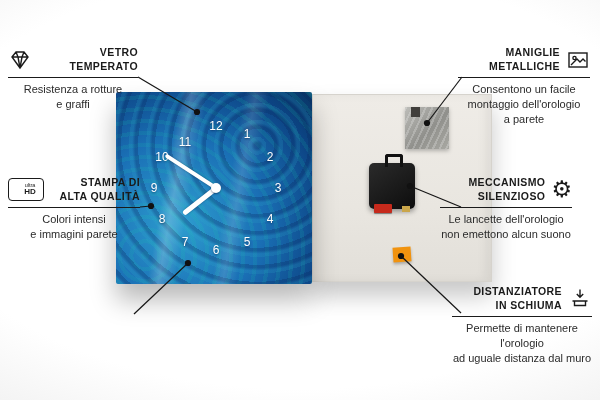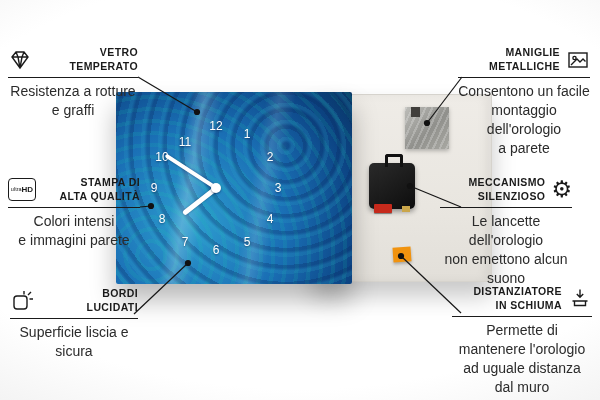--- a/index.html
+++ b/index.html
@@ -4,21 +4,21 @@
 <style>
   html,body{margin:0;padding:0;}
   .canvas{
     position:relative;width:600px;height:400px;overflow:hidden;
     font-family:"Liberation Sans","DejaVu Sans",sans-serif;color:#1a1a1a;
     background:radial-gradient(ellipse 115% 95% at 50% 45%, #ffffff 55%, #f2f2f2 75%, #dedede 92%, #cdcdcd 100%);
   }
   .lines{position:absolute;inset:0;width:600px;height:400px;pointer-events:none;z-index:5;}
   
   .face{
-    position:absolute;left:116px;top:92px;width:236px;height:192px;z-index:2;
+    position:absolute;left:116px;top:92px;width:196px;height:192px;z-index:2;
     border-radius:2px;
     box-shadow:0 16px 26px rgba(0,0,0,.28);
     background:
       linear-gradient(100deg, rgba(255,255,255,0) 28%, rgba(255,255,255,.20) 33%, rgba(255,255,255,0) 40%),
       linear-gradient(100deg, rgba(255,255,255,0) 56%, rgba(255,255,255,.13) 61%, rgba(255,255,255,0) 67%),
       repeating-radial-gradient(circle at 72% 28%, rgba(8,40,95,.28) 0 3px, rgba(45,170,200,.18) 6px 9px, rgba(0,0,0,0) 9px 17px),
       repeating-radial-gradient(circle at 15% 85%, rgba(20,210,170,.12) 0 4px, rgba(0,0,0,0) 4px 12px),
       radial-gradient(circle at 32% 68%, #2e9ed0 0%, #1a6fb5 45%, #0c4484 80%, #093564 100%);
   }
   .clock-num{
@@ -59,28 +59,28 @@
   }
   
   .callout{position:absolute;z-index:6;}
   .callout .row{display:flex;align-items:center;gap:6px;}
   .callout .title{
     flex:1;font-weight:bold;font-size:10.5px;letter-spacing:.4px;line-height:1.3;
     text-align:right;white-space:pre-line;
   }
   .callout .rule{height:1px;background:#1a1a1a;margin-top:4px;}
   .callout .desc{
-    margin-top:4px;font-size:14px;line-height:1.35;text-align:center;
+    margin-top:4px;font-size:11px;line-height:1.35;text-align:center;
     color:#2b2b2b;white-space:pre-line;
   }
   .icon{flex:0 0 auto;display:flex;align-items:center;justify-content:center;color:#1a1a1a;}
   .icon svg{display:block;}
   .icon.hd{
-    flex-direction:row;width:26px;height:21px;border:1.6px solid #1a1a1a;border-radius:4px;
-    line-height:1;justify-content:center;
+    flex-direction:column;width:26px;height:21px;border:1.6px solid #1a1a1a;border-radius:4px;
+    line-height:1;justify-content:center;padding-left:8px;
   }
   .hd-top{font-size:5.5px;}
   .hd-bottom{font-size:8px;font-weight:bold;}
   .icon.gear-glyph{font-size:23px;line-height:1;font-family:"DejaVu Sans",sans-serif;}
 </style>
 </head>
 <body>
 
 <div class="canvas">
 
@@ -155,34 +155,20 @@
         <span class="hd-bottom">HD</span>
       </span>
       <div class="title">STAMPA DI
 ALTA QUALITÀ</div>
     </div>
     <div class="rule"></div>
     <div class="desc">Colori intensi
 e immagini parete</div>
   </div>
 
-  <div class="callout" style="left:10px;top:287px;width:128px">
-    <div class="row">
-      <span class="icon">
-        <svg width="24" height="24" viewBox="0 0 24 24" stroke="currentColor" stroke-width="1.4" fill="none">
-          <rect x="4" y="7" width="13" height="13" rx="3"></rect>
-          <path d="M18 6 L21 3 M19.5 10 H23 M14 2 V5.5"></path>
-        </svg>
-      </span>
-      <div class="title">BORDI
-LUCIDATI</div>
-    </div>
-    <div class="rule"></div>
-    <div class="desc">Superficie liscia e sicura</div>
-  </div>
 
   <div class="callout" style="left:458px;top:46px;width:132px">
     <div class="row">
       <div class="title">MANIGLIE
 METALLICHE</div>
       <span class="icon">
         <svg width="24" height="24" viewBox="0 0 24 24" stroke="currentColor" stroke-width="1.4" fill="none">
           <rect x="3" y="5" width="18" height="14"></rect>
           <circle cx="8.5" cy="10" r="1.6"></circle>
           <path d="M5 17 L11 11 L14 14 L17 11 L19.5 13.5"></path>

